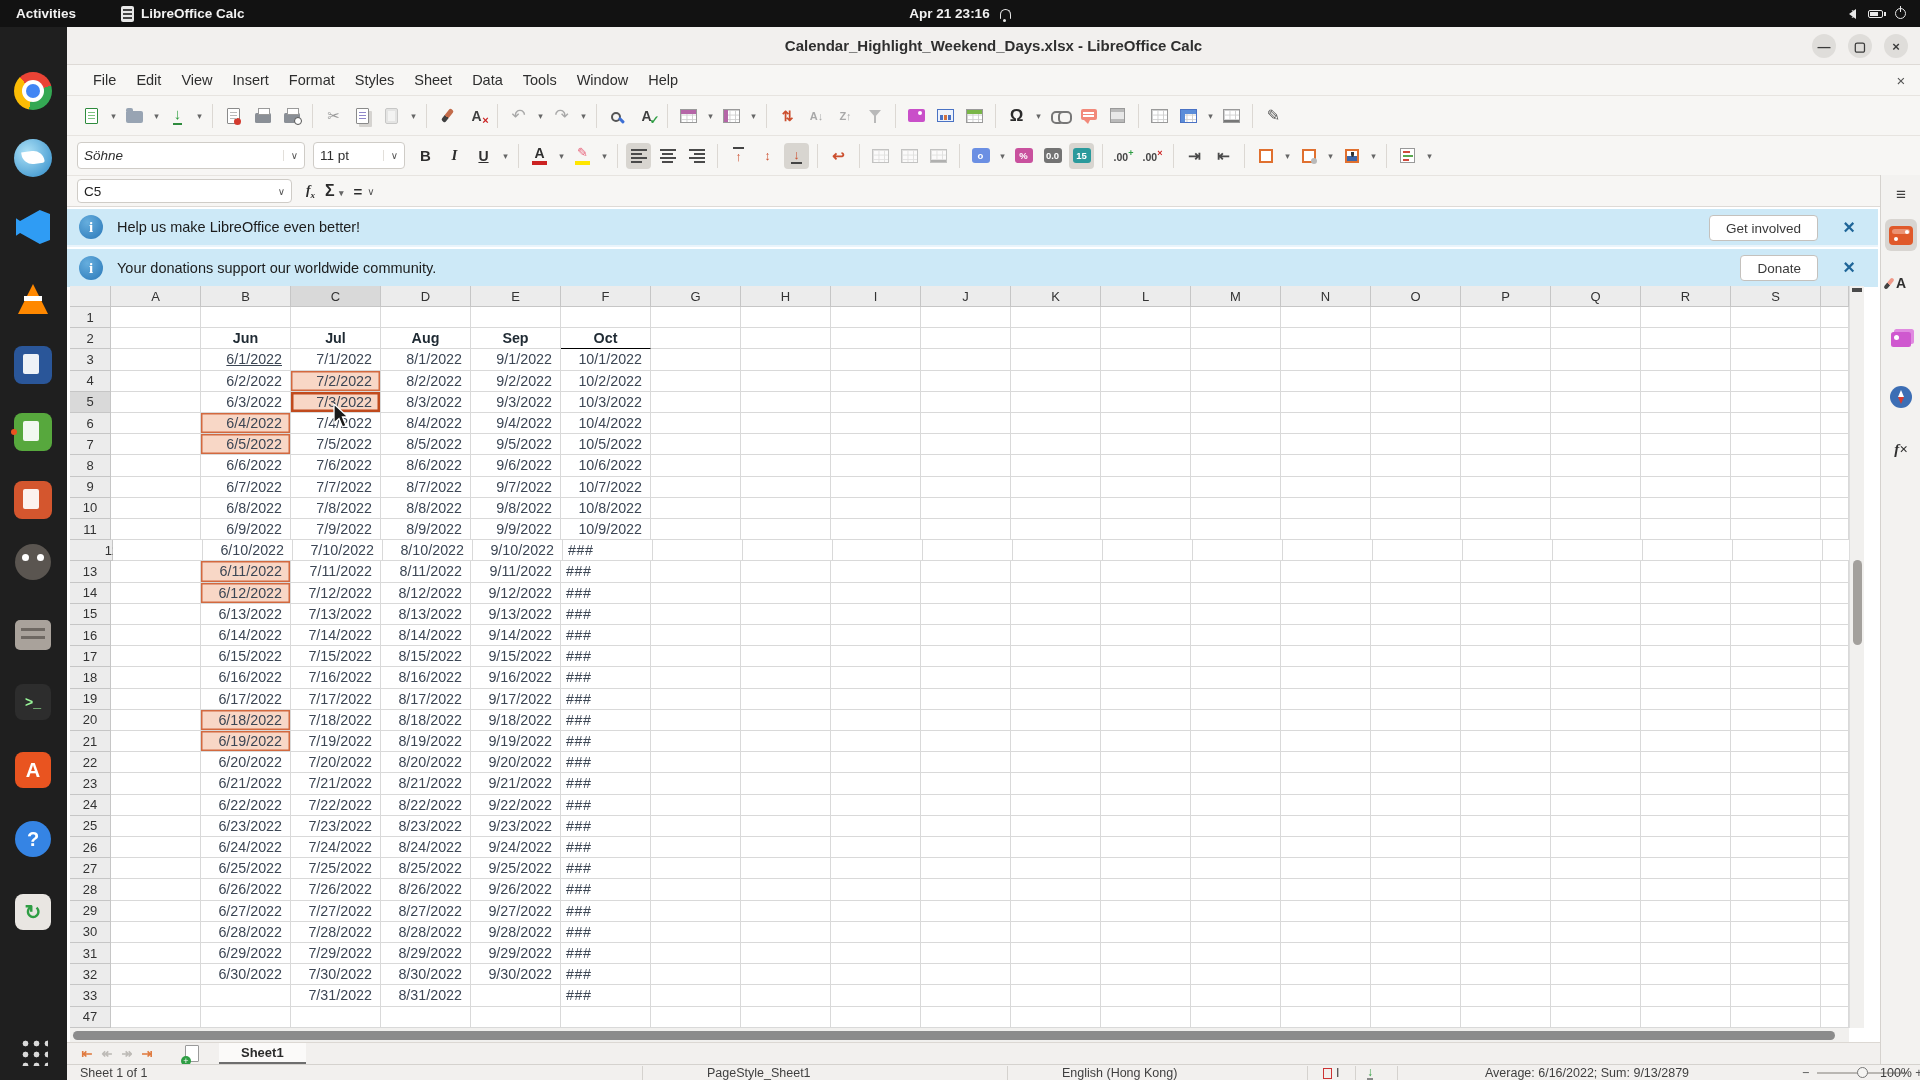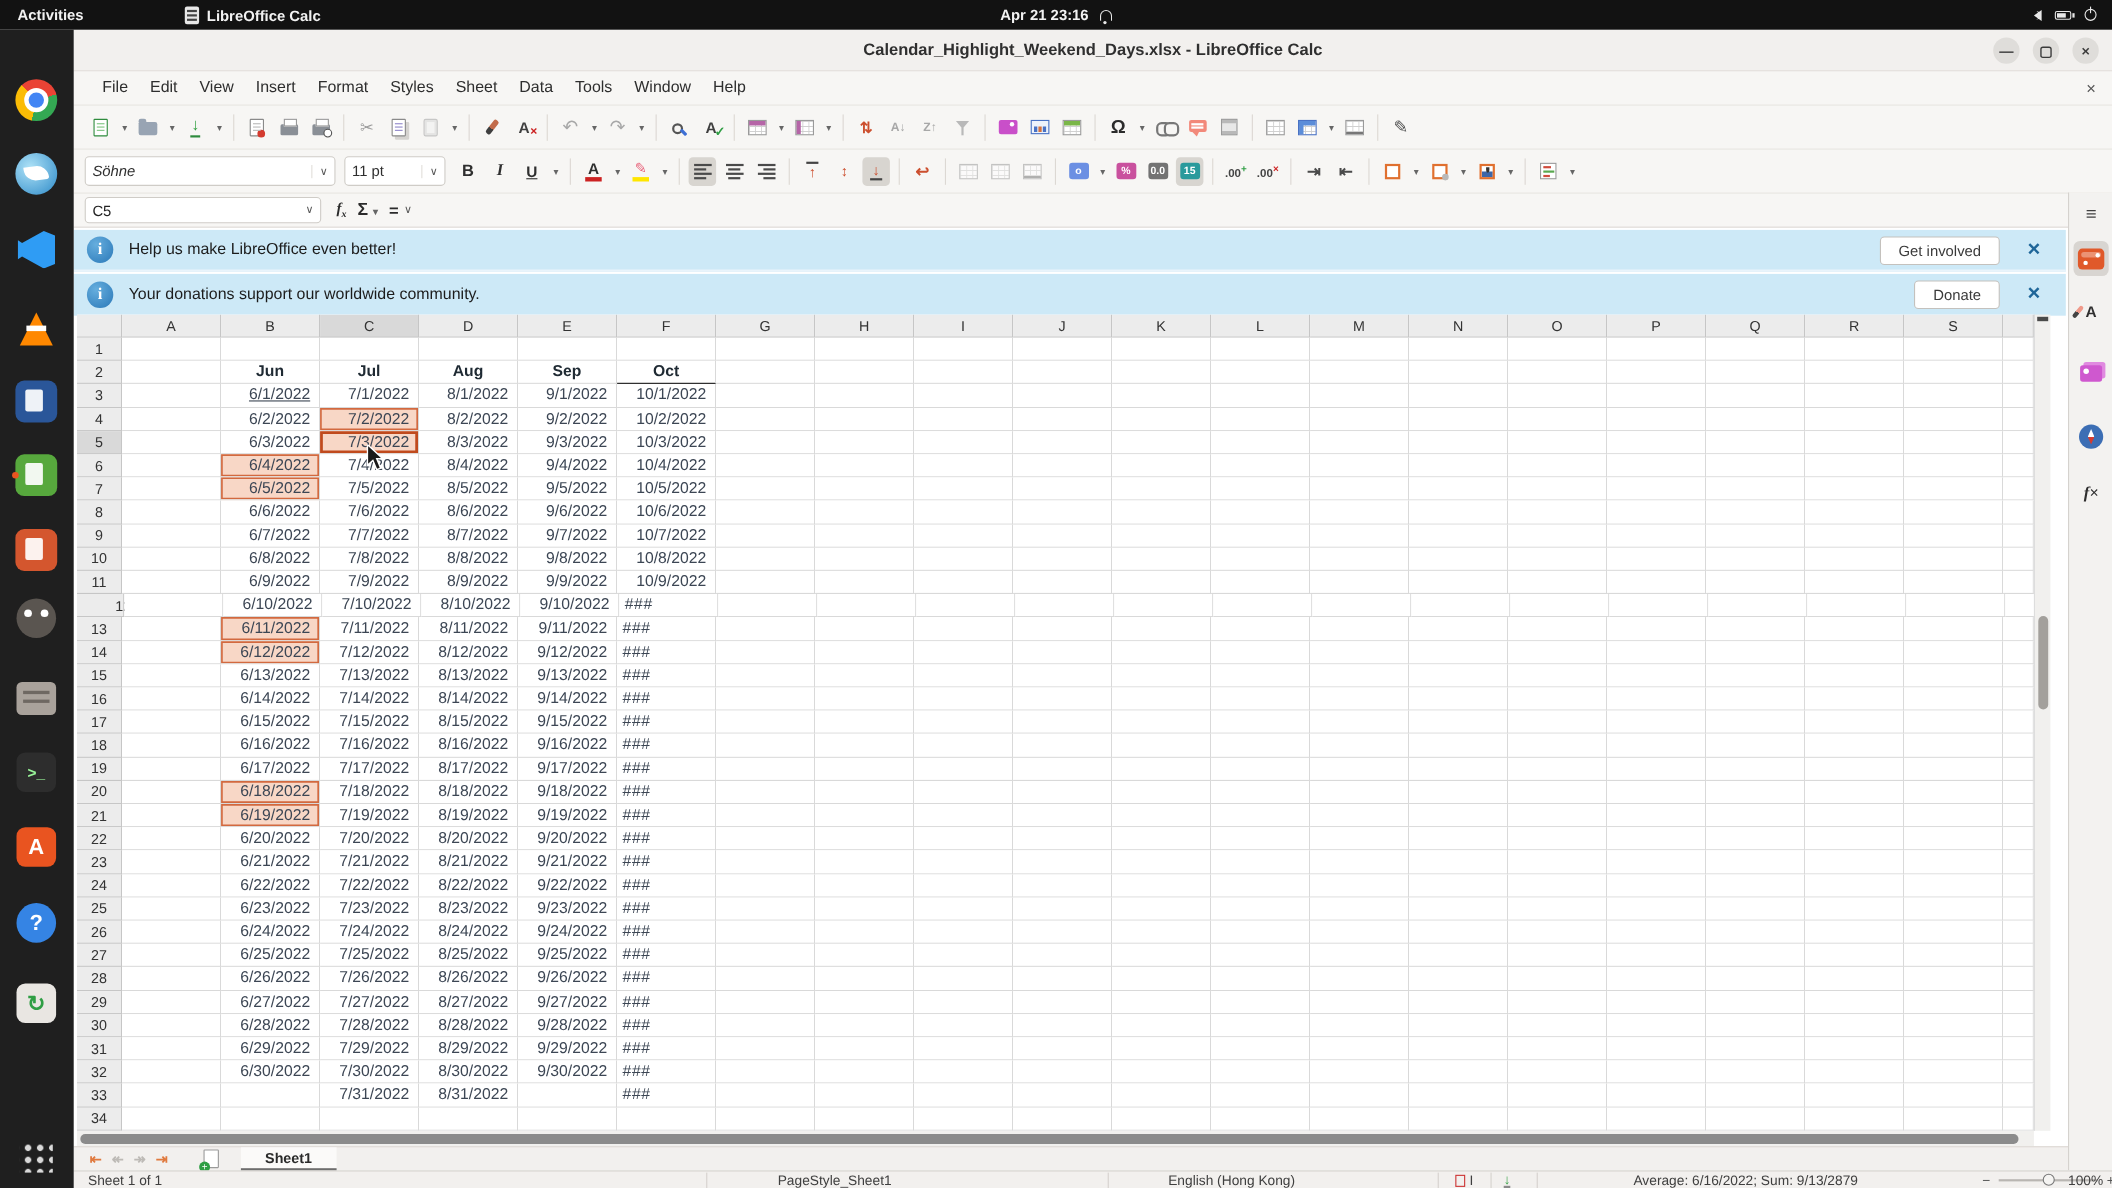--- a/index.html
+++ b/index.html
@@ -4,21 +4,21 @@
 <style>
   * { margin:0; padding:0; box-sizing:border-box; }
   html,body { width:1920px; height:1080px; overflow:hidden; }
   body { font-family:"Liberation Sans", sans-serif; background:#fff; }
   #screen { position:relative; width:1920px; height:1080px; background:#fff; overflow:hidden; }
 
   
   .topbar { position:absolute; left:0; top:0; width:1920px; height:27px; background:#121212; color:#f2f2f2;
             display:flex; align-items:center; font-size:13.5px; font-weight:600; z-index:50; }
   .tb-activities { margin-left:16px; }
-  .tb-app { display:flex; align-items:flex-end; gap:7px; margin-left:92px; }
+  .tb-app { display:flex; align-items:center; gap:7px; margin-left:45px; }
   .tb-appicon { width:13px; height:16px; background:#e8e8e8; border-radius:2px; position:relative; }
   .tb-appicon::after { content:""; position:absolute; left:2px; top:3px; width:9px; height:2px; background:#444;
                        box-shadow:0 4px 0 #444, 0 8px 0 #444; }
   .tb-center { position:absolute; left:0; right:0; top:0; height:27px; display:flex; align-items:center; justify-content:center; gap:10px; }
   .bell { width:11px; height:10px; border:1.5px solid #e8e8e8; border-bottom:none; border-radius:6px 6px 1px 1px; position:relative; }
   .bell::after { content:""; position:absolute; left:2px; bottom:-3px; width:3px; height:3px; border-radius:50%; background:#e8e8e8; }
   .tb-right { position:absolute; right:14px; top:0; height:27px; display:flex; align-items:center; gap:12px; }
   .ic-vol { width:0; height:0; border-top:5px solid transparent; border-bottom:5px solid transparent; border-right:7px solid #e8e8e8; position:relative; }
   .ic-vol::after { content:""; position:absolute; left:1px; top:-4px; width:3px; height:8px; border-right:2px solid #e8e8e8; border-radius:0 4px 4px 0; }
   .ic-batt { width:15px; height:8px; border:1.5px solid #e8e8e8; border-radius:2px; position:relative; }
@@ -1404,21 +1404,21 @@
         <div class="gcell " style="width: 90px; height: 21.2px;"></div>
         <div class="gcell " style="width: 90px; height: 21.2px;"></div>
         <div class="gcell " style="width: 90px; height: 21.2px;"></div>
         <div class="gcell " style="width: 90px; height: 21.2px;"></div>
         <div class="gcell " style="width: 90px; height: 21.2px;"></div>
         <div class="gcell " style="width: 90px; height: 21.2px;"></div>
         <div class="gcell " style="width: 90px; height: 21.2px;"></div>
         <div class="gcell" style="width: 28px; height: 21.2px;"></div>
       </div>
       <div class="grow" style="top: 720.6px;">
-        <div class="ghead" style="width: 41px; height: 21.2px;">34</div>
+        <div class="ghead" style="width: 41px; height: 21.2px;">47</div>
         <div class="gcell " style="width: 90px; height: 21.2px;"></div>
         <div class="gcell " style="width: 90px; height: 21.2px;"></div>
         <div class="gcell " style="width: 90px; height: 21.2px;"></div>
         <div class="gcell " style="width: 90px; height: 21.2px;"></div>
         <div class="gcell " style="width: 90px; height: 21.2px;"></div>
         <div class="gcell " style="width: 90px; height: 21.2px;"></div>
         <div class="gcell " style="width: 90px; height: 21.2px;"></div>
         <div class="gcell " style="width: 90px; height: 21.2px;"></div>
         <div class="gcell " style="width: 90px; height: 21.2px;"></div>
         <div class="gcell " style="width: 90px; height: 21.2px;"></div>

